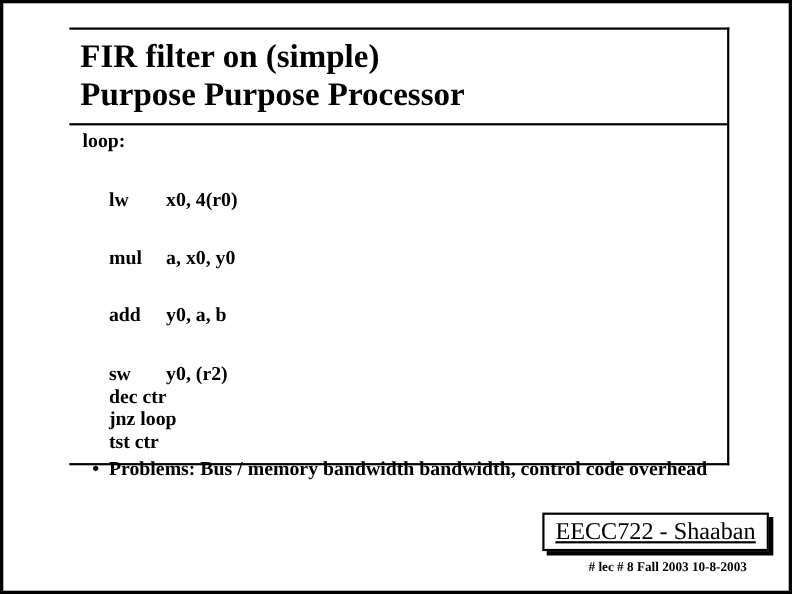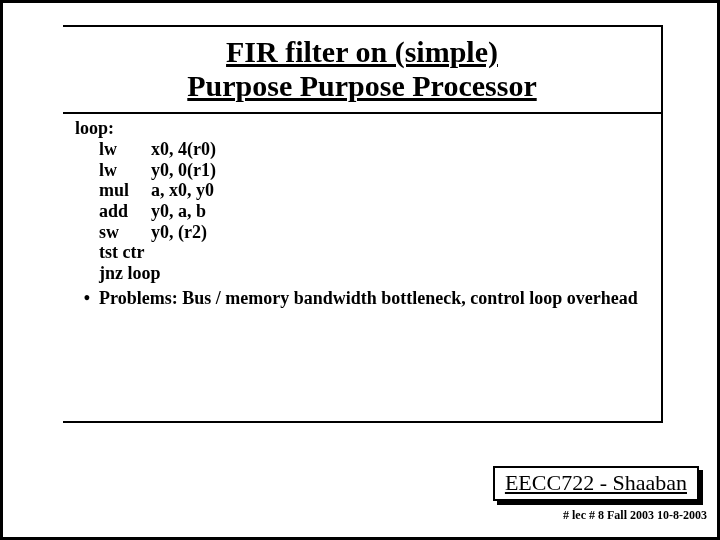--- a/index.html
+++ b/index.html
@@ -22,37 +22,35 @@
     left: 60px;
     top: 22px;
     width: 600px;
     height: 398px;
     border-top: 2px solid #000;
     border-right: 2px solid #000;
     border-bottom: 2px solid #000;
     box-sizing: border-box;
   }
   .title {
-    text-align: center;
     font-weight: bold;
     font-size: 30px;
     line-height: 1.12;
     padding: 8px 10px 10px 10px;
     border-bottom: 2px solid #000;
-    text-decoration: underline;
   }
   .code-area {
     padding: 4px 8px 4px 12px;
     font-size: 18px;
     line-height: 1.15;
     font-weight: bold;
   }
   .code-line { white-space: pre; }
   .indent { padding-left: 24px; }
-  .mn { display: inline-block; width: 52px; }
+  .mn { display: inline-block; width: 52px; margin-top: 32px; }
   .bullet-row {
     display: flex;
     align-items: flex-start;
     padding-top: 4px;
   }
   .bullet-dot {
     width: 24px;
     text-align: center;
     flex: none;
     font-size: 18px;
@@ -82,21 +80,21 @@
     border: 2px solid #000;
     background: #fff;
     padding: 2px 10px 3px 10px;
     font-size: 22px;
     font-weight: normal;
     text-decoration: underline;
     white-space: nowrap;
   }
   .subfooter {
     position: absolute;
-    right: 10px;
+    right: 38px;
     bottom: 14px;
     font-size: 12px;
     font-weight: bold;
     white-space: nowrap;
   }
 </style>
 </head>
 <body>
 
 <div class="slide">
@@ -104,30 +102,30 @@
   <div class="content-box">
     <div class="title">
       <span>FIR filter on (simple)</span><br>
       <span>Purpose Purpose Processor</span>
     </div>
 
     <div class="code-area">
       <div class="code-line">loop:</div>
 
       <div class="code-line indent"><span class="mn">lw</span><span>x0, 4(r0)</span></div>
-      <div class="code-line indent"><span class="mn">lw</span><span>y0, 0(r1)</span></div>
       <div class="code-line indent"><span class="mn">mul</span><span>a, x0, y0</span></div>
       <div class="code-line indent"><span class="mn">add</span><span>y0, a, b</span></div>
       <div class="code-line indent"><span class="mn">sw</span><span>y0, (r2)</span></div>
+      <div class="code-line indent"><span>dec ctr</span></div>
+      <div class="code-line indent"><span>jnz loop</span></div>
       <div class="code-line indent"><span>tst ctr</span></div>
-      <div class="code-line indent"><span>jnz loop</span></div>
 
       <div class="bullet-row">
         <div class="bullet-dot">•</div>
-        <div class="bullet-text">Problems: Bus / memory bandwidth bottleneck, control loop overhead</div>
+        <div class="bullet-text">Problems: Bus / memory bandwidth bandwidth, control code overhead</div>
       </div>
     </div>
   </div>
 
   <div class="footer-box">
     <div class="footer-shadow"></div>
     <div class="footer-front">EECC722 - Shaaban</div>
   </div>
 
   <div class="subfooter">#  lec # 8    Fall 2003   10-8-2003</div>

